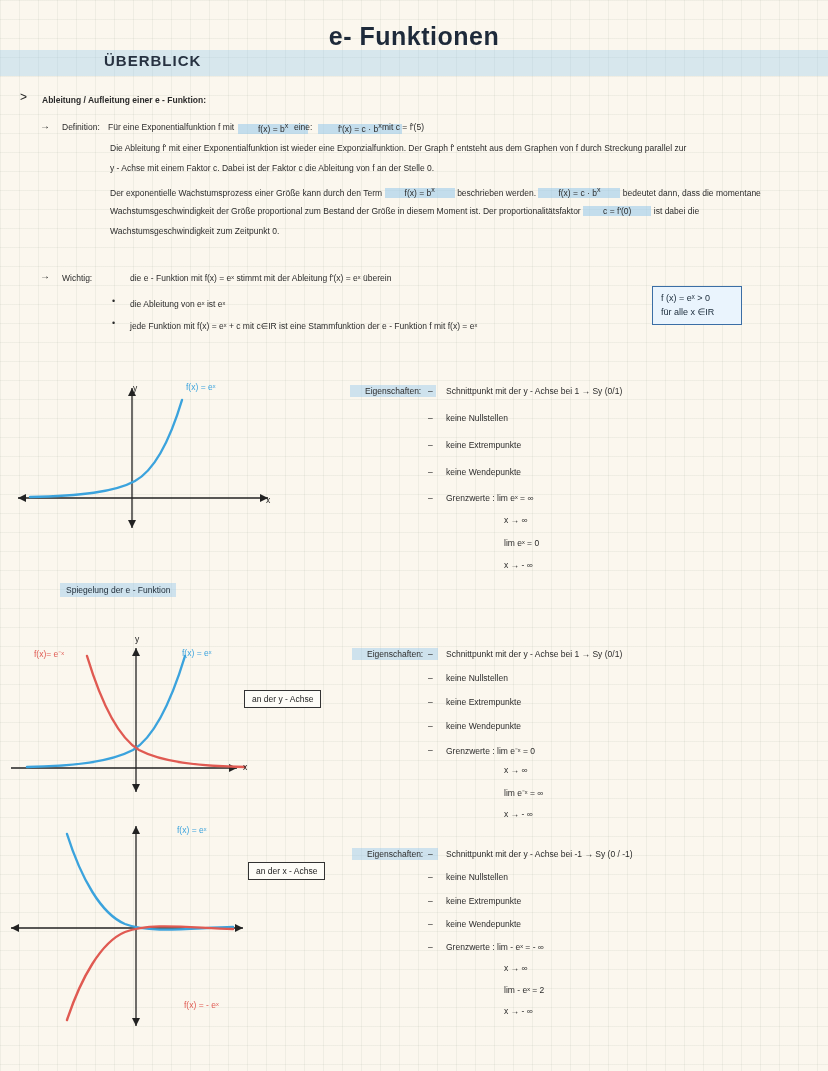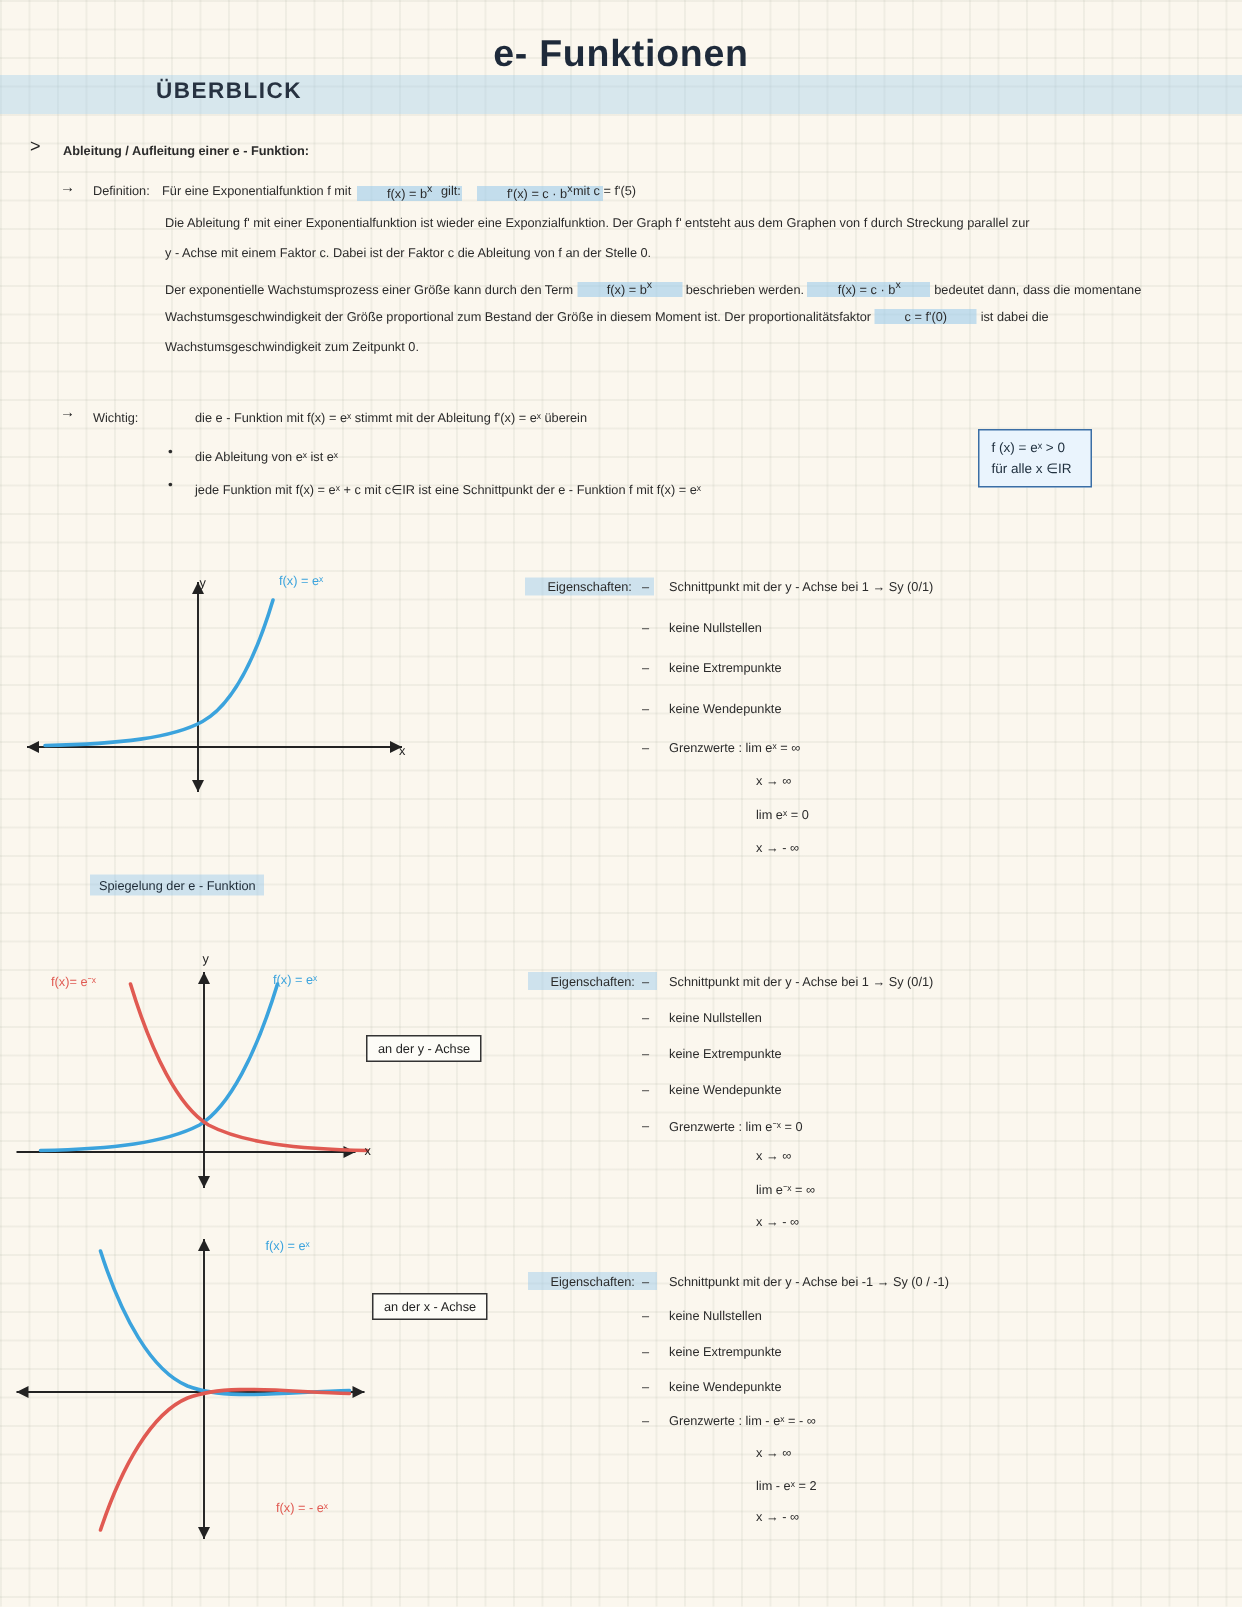--- a/index.html
+++ b/index.html
@@ -82,21 +82,21 @@
 
   <div class="chev" style="left:20px; top:90px;">&gt;</div>
   <div class="ln b" style="left:42px; top:95px;">Ableitung / Aufleitung einer e - Funktion:</div>
 
   <div class="arrow" style="left:40px; top:120px;">→</div>
   <div class="ln" style="left:62px; top:122px;">Definition:</div>
   <div class="ln" style="left:108px; top:122px;">Für eine Exponentialfunktion f mit</div>
   <div class="ln" style="left:238px; top:122px;">
     <span class="hl"><span>f(x) = b</span><sup>x</sup></span>
   </div>
-  <div class="ln" style="left:294px; top:122px;">gilt:</div>
+  <div class="ln" style="left:294px; top:122px;">eine:</div>
   <div class="ln" style="left:318px; top:122px;">
     <span class="hl"><span>f'(x) = c · b</span><sup>x</sup></span>
   </div>
   <div class="ln" style="left:382px; top:122px;">mit c = f'(5)</div>
 
   <div class="ln" style="left:110px; top:143px; width:670px;">Die Ableitung f' mit einer Exponentialfunktion ist wieder eine Exponzialfunktion. Der Graph f' entsteht aus dem Graphen von f durch Streckung parallel zur</div>
   <div class="ln" style="left:110px; top:163px; width:670px;">y - Achse mit einem Faktor c. Dabei ist der Faktor c die Ableitung von f an der Stelle 0.</div>
 
   <div class="ln" style="left:110px; top:186px;">
     <span>Der exponentielle Wachstumsprozess einer Größe kann durch den Term</span>
@@ -111,23 +111,23 @@
     <span>ist dabei die</span>
   </div>
   <div class="ln" style="left:110px; top:226px;">Wachstumsgeschwindigkeit zum Zeitpunkt 0.</div>
 
   <div class="arrow" style="left:40px; top:270px;">→</div>
   <div class="ln" style="left:62px; top:273px;">Wichtig:</div>
   <div class="ln" style="left:130px; top:273px;">die e - Funktion mit f(x) = eˣ stimmt mit der Ableitung  f'(x) = eˣ  überein</div>
   <div class="bullet" style="left:112px; top:296px;">•</div>
   <div class="ln" style="left:130px; top:299px;">die Ableitung von eˣ ist eˣ</div>
   <div class="bullet" style="left:112px; top:318px;">•</div>
-  <div class="ln" style="left:130px; top:321px;">jede Funktion mit f(x) = eˣ + c  mit c∈IR  ist eine Schnittpunkt  der e - Funktion  f mit f(x) = eˣ</div>
-
-  <div class="boxed" style="left:652px; top:286px; width:76px;">
+  <div class="ln" style="left:130px; top:321px;">jede Funktion mit f(x) = eˣ + c  mit c∈IR  ist eine Stammfunktion  der e - Funktion  f mit f(x) = eˣ</div>
+
+  <div class="boxed" style="left:652px; top:286px; width:90px;">
     <div>f (x) = eˣ &gt; 0</div>
     <div>für alle  x ∈IR</div>
   </div>
 
   <svg width="280" height="160" viewBox="0 0 280 160" style="left:10px; top:378px;">
 
     <line x1="8" y1="120" x2="258" y2="120" stroke="#222" stroke-width="1.3"></line>
     <polygon points="258,120 250,116 250,124" fill="#222"></polygon>
     <polygon points="8,120 16,116 16,124" fill="#222"></polygon>
 

